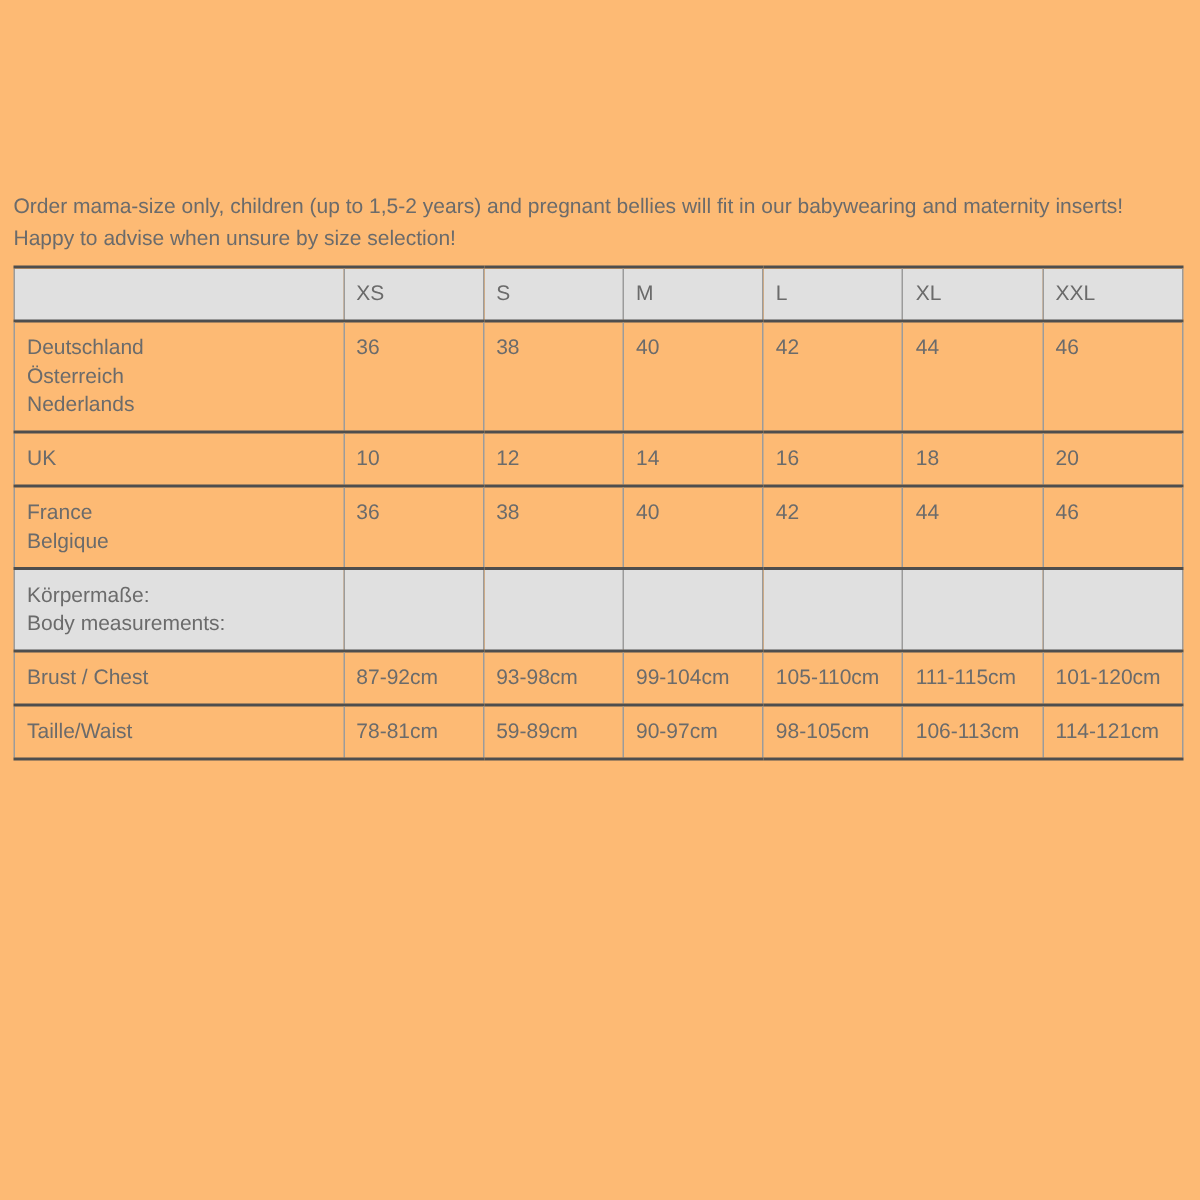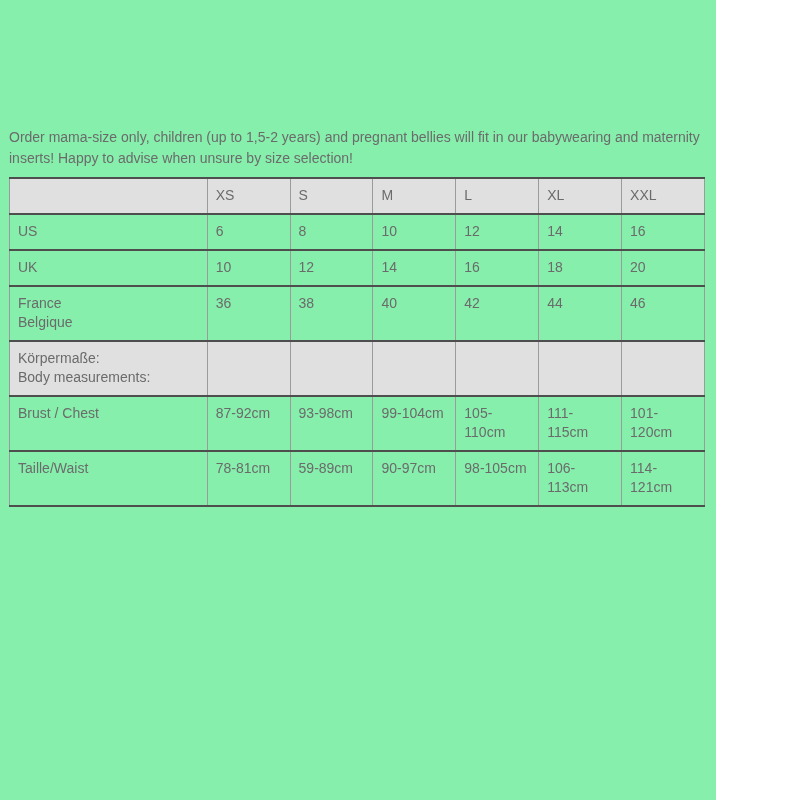--- a/index.html
+++ b/index.html
@@ -3,25 +3,25 @@
 <meta charset="utf-8">
 <style>
   html, body {
     margin: 0;
     padding: 0;
     background: #ffffff;
     font-family: "Liberation Sans", sans-serif;
   }
   .page {
     position: relative;
-    width: 716px;
+    width: 800px;
     height: 800px;
     box-sizing: border-box;
     padding: 127px 11px 12px 9px;
-    background: #86efac;
+    background: #fdba74;
     overflow: hidden;
   }
   .intro {
     margin: 0 0 9px 0;
     font-size: 14px;
     line-height: 20.5px;
     color: var(--text-color, #666666);
   }
   table.size-table {
     width: 100%;
@@ -69,27 +69,29 @@
           <th>XS</th>
           <th>S</th>
           <th>M</th>
           <th>L</th>
           <th>XL</th>
           <th>XXL</th>
         </tr>
     </thead>
     <tbody>
         <tr>
-          <th>US</th>
-          <td>6</td>
-          <td>8</td>
-          <td>10</td>
-          <td>12</td>
-          <td>14</td>
-          <td>16</td>
+          <th>Deutschland
+Österreich
+Nederlands</th>
+          <td>36</td>
+          <td>38</td>
+          <td>40</td>
+          <td>42</td>
+          <td>44</td>
+          <td>46</td>
         </tr>
         <tr>
           <th>UK</th>
           <td>10</td>
           <td>12</td>
           <td>14</td>
           <td>16</td>
           <td>18</td>
           <td>20</td>
         </tr>

